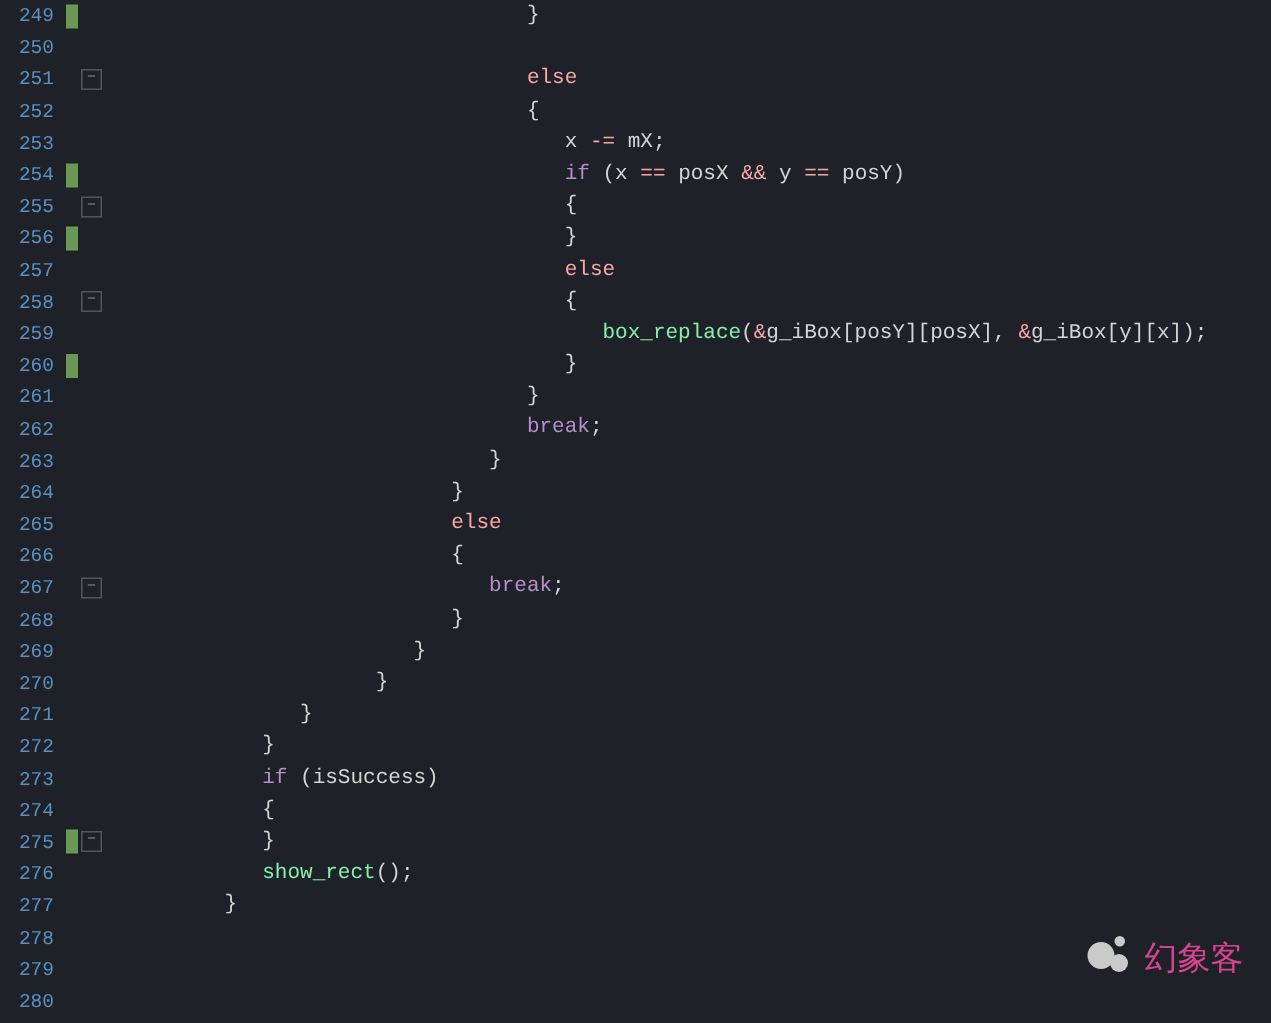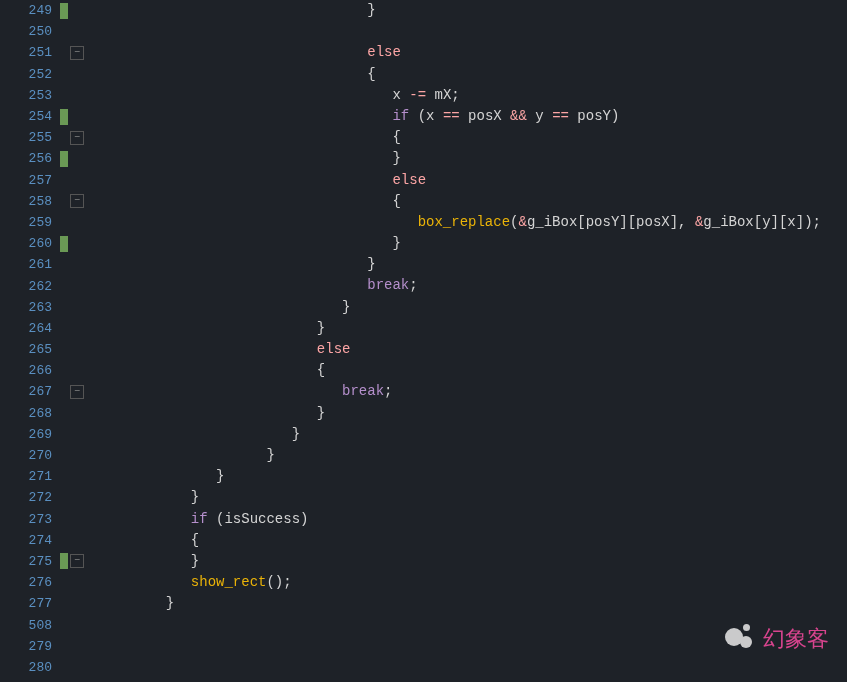--- a/index.html
+++ b/index.html
@@ -15,21 +15,20 @@
   }
   .editor {
     display: flex;
     height: 100%;
   }
   .gutter {
     background: #1e2228;
     display: flex;
     flex-direction: column;
     user-select: none;
-    margin-left: 16px;
   }
   .line-row {
     display: flex;
     height: 21.2px;
     align-items: center;
   }
   .lineno {
     width: 44px;
     text-align: right;
     padding-right: 8px;
@@ -68,21 +67,21 @@
   }
   .code-line {
     height: 21.2px;
     line-height: 21.2px;
     white-space: pre;
   }
   .kw { color: #fca5a5; }
   .ctrl { color: #b58fcc; }
   .punc { color: #d4d4d4; }
   .var { color: #d4d4d4; }
-  .func { color: #eab308; }
+  .func { color: #86efac; }
   .lit { color: #4a9ed6; }
   .watermark {
     position: absolute;
     right: 18px;
     bottom: 28px;
     display: flex;
     gap: 8px;
     color: #ec4899;
     font-size: 22px;
     opacity: 0.9;
@@ -246,21 +245,21 @@
         <div class="lineno">276</div>
         <div class="marker"></div>
         <div class="fold-empty"></div>
       </div>
       <div class="line-row">
         <div class="lineno">277</div>
         <div class="marker"></div>
         <div class="fold-empty"></div>
       </div>
       <div class="line-row">
-        <div class="lineno">508</div>
+        <div class="lineno">278</div>
         <div class="marker"></div>
         <div class="fold-empty"></div>
       </div>
       <div class="line-row">
         <div class="lineno">279</div>
         <div class="marker"></div>
         <div class="fold-empty"></div>
       </div>
       <div class="line-row">
         <div class="lineno">280</div>

